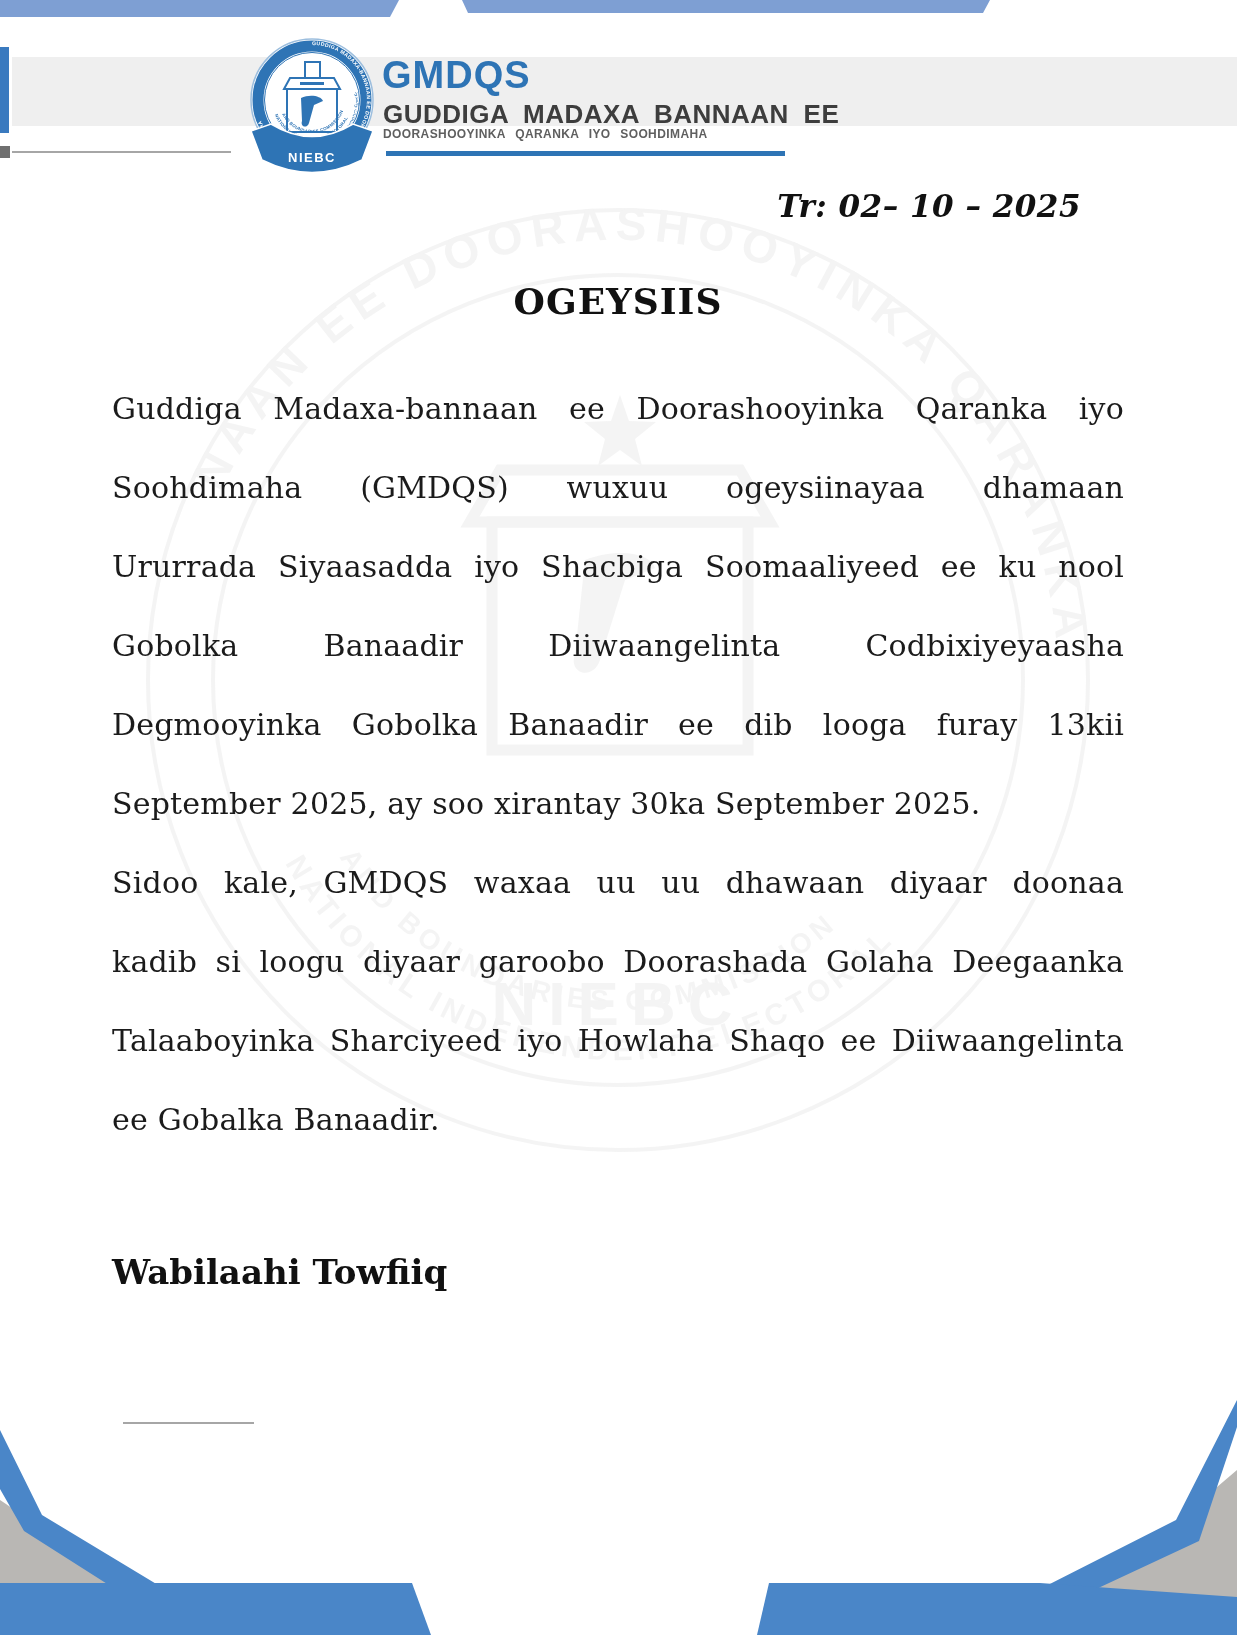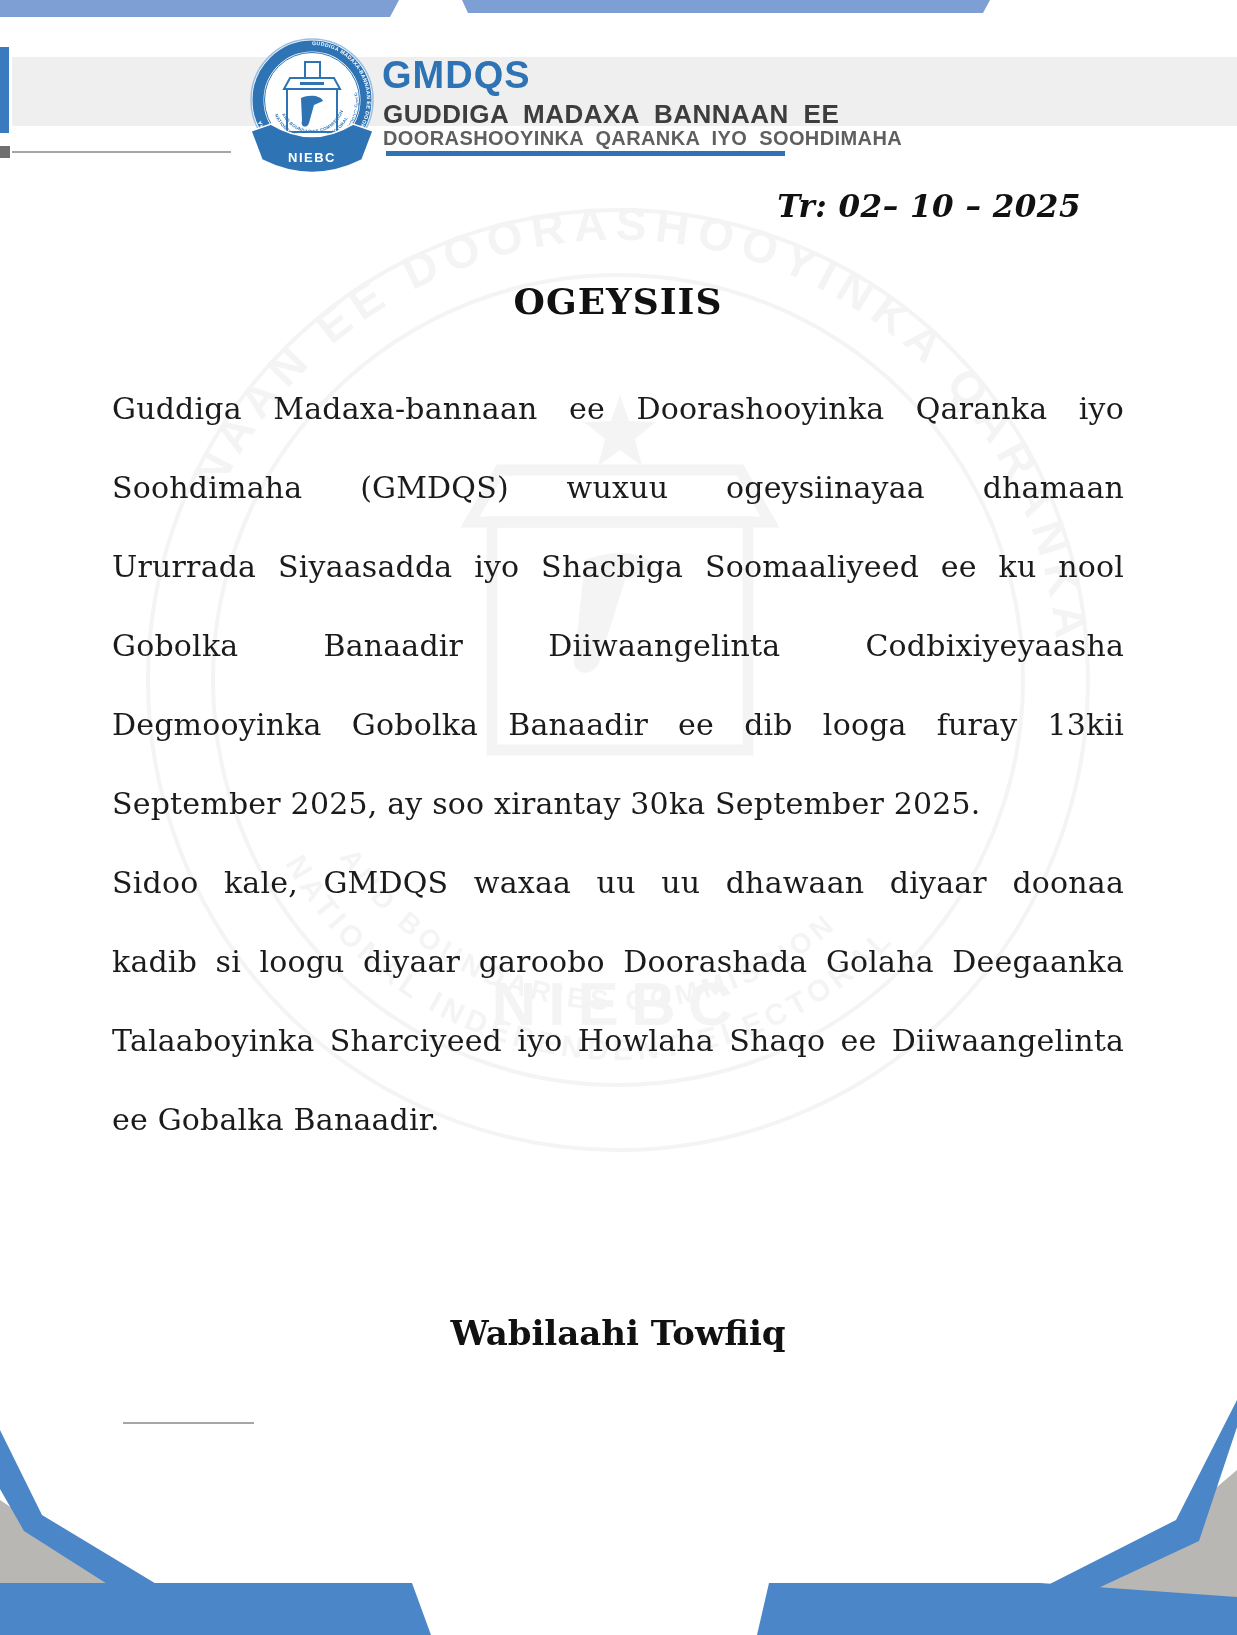--- a/index.html
+++ b/index.html
@@ -35,21 +35,21 @@
     font-size:38px;letter-spacing:1px;color:var(--accent-blue);
   }
   .hdr-line1{
     position:absolute;left:383px;top:99px;z-index:2;
     font-family:"Liberation Sans",sans-serif;font-weight:bold;
     font-size:26px;letter-spacing:.5px;word-spacing:7px;color:#3d3d3d;
   }
   .hdr-line2{
     position:absolute;left:383px;top:127px;z-index:2;
     font-family:"Liberation Sans",sans-serif;font-weight:bold;
-    font-size:20px;letter-spacing:.4px;word-spacing:6px;color:var(--subtitle-gray);
+    font-size:12px;letter-spacing:.4px;word-spacing:6px;color:var(--subtitle-gray);
   }
 
   .doc-ref{
     position:absolute;right:156px;top:188px;z-index:2;
     font-size:31px;font-weight:bold;font-style:italic;color:#111;
     letter-spacing:.5px;
   }
   .doc-title{
     position:absolute;left:112px;top:280px;width:1012px;z-index:2;
     text-align:center;font-size:36px;font-weight:bold;color:#111;
@@ -59,22 +59,22 @@
     position:absolute;left:112px;top:369px;width:1012px;z-index:2;
   }
   .body-line{
     height:79px;line-height:79px;
     font-size:30px;color:var(--text-dark);
     letter-spacing:.2px;
     text-align:justify;text-align-last:justify;
   }
   .body-line.last{text-align-last:left;}
   .doc-closing{
-    position:absolute;left:112px;top:1313px;width:1012px;z-index:2;
-    text-align:center;font-size:34px;font-weight:bold;color:#111;
+    position:absolute;left:112px;top:1252px;width:1012px;z-index:2;
+    font-size:34px;font-weight:bold;color:#111;
   }
   .sig-line{
     position:absolute;left:123px;top:1422px;width:131px;height:2px;z-index:2;
     background:var(--line-gray);
   }
 
   
   .wm{opacity:.09;}
   .wm text{font-family:"Liberation Sans",sans-serif;font-weight:bold;fill:var(--watermark-gray);}
   .wm .ring{fill:none;stroke:var(--watermark-gray);stroke-width:4;}

